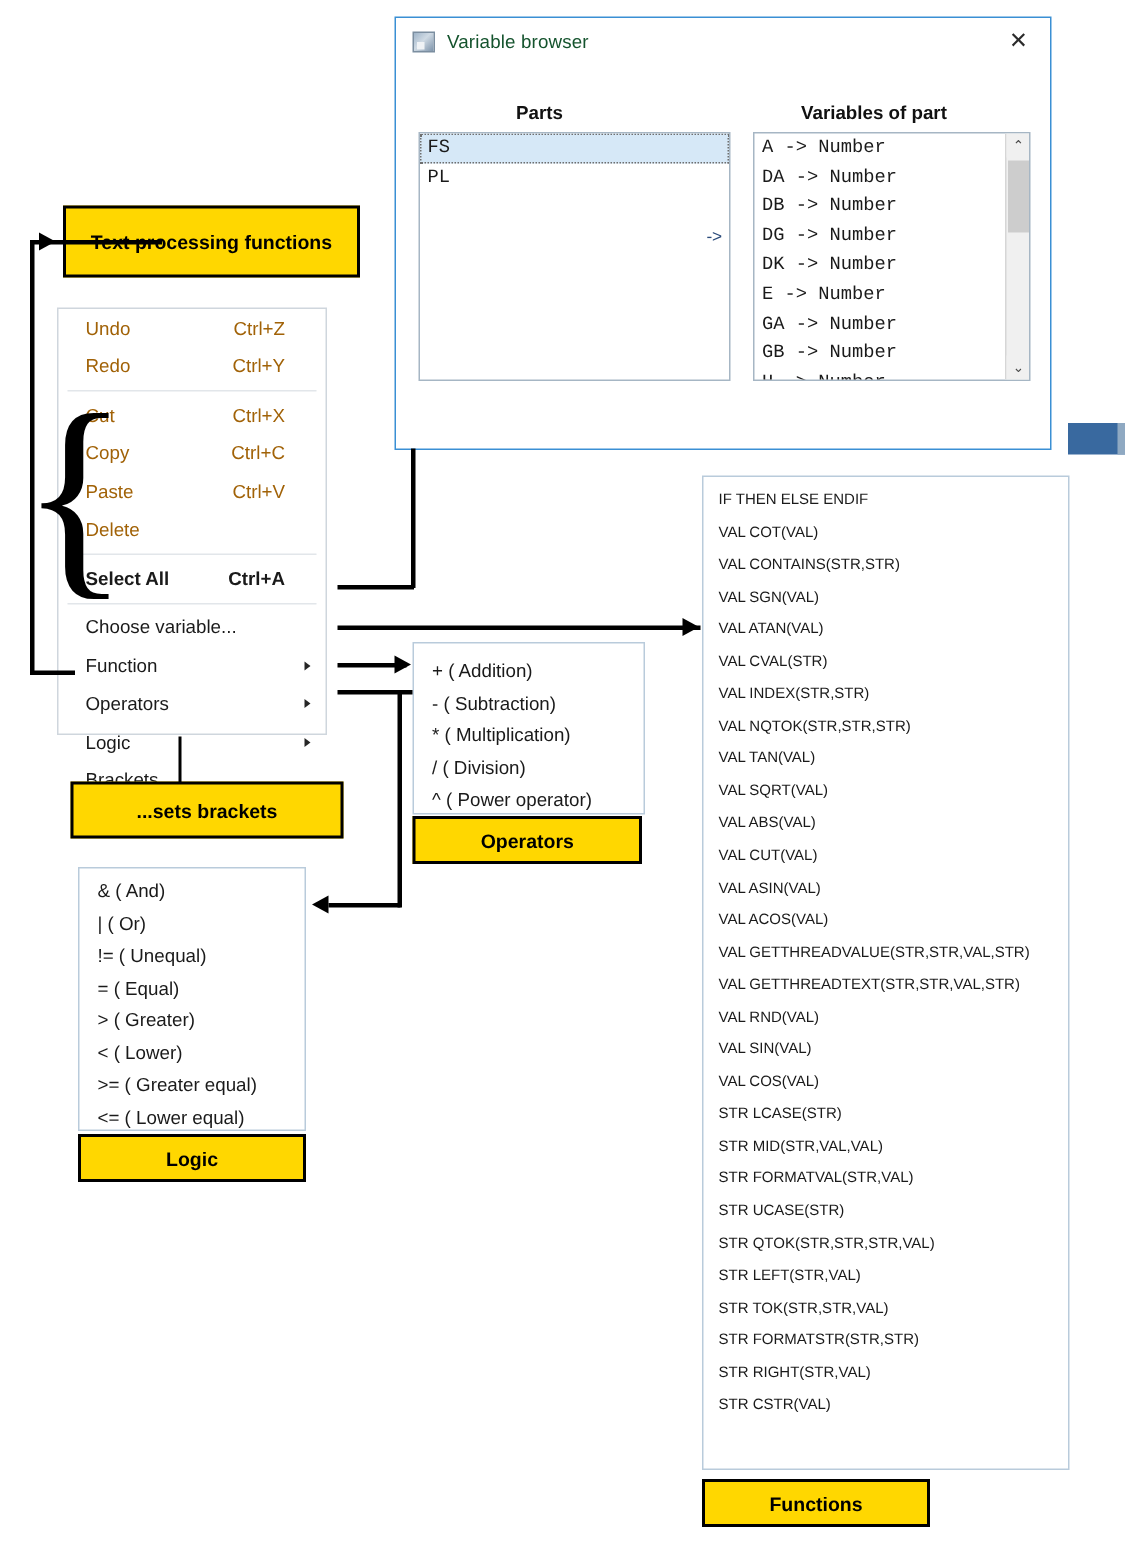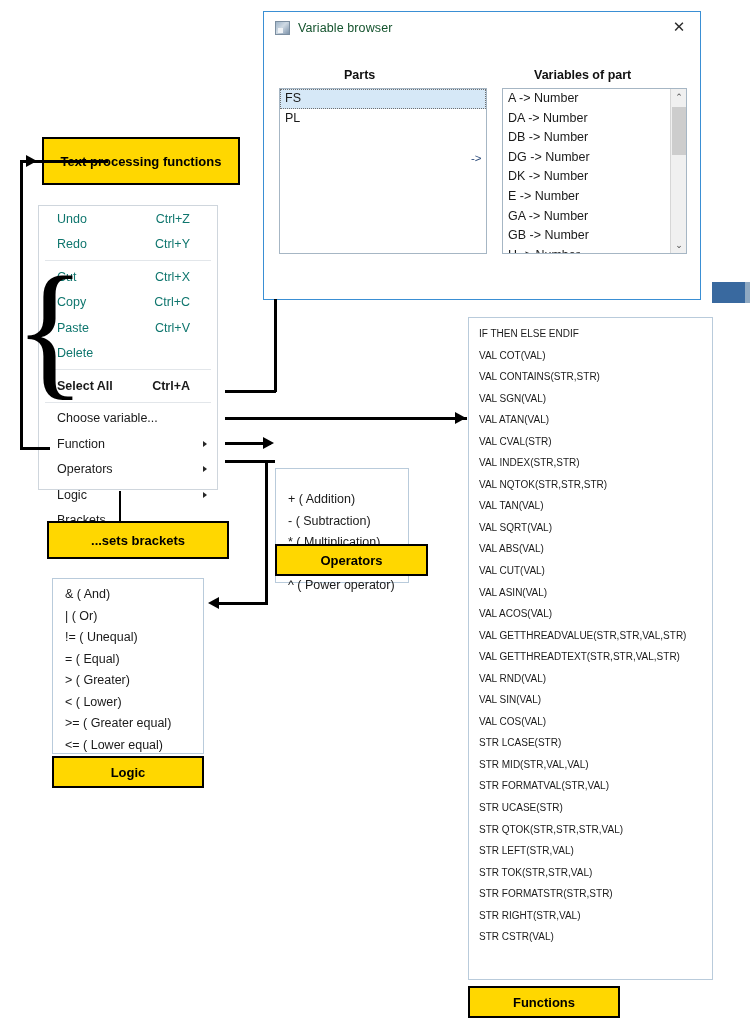--- a/index.html
+++ b/index.html
@@ -40,20 +40,21 @@
   }
   #var-dialog .lb{
     position:absolute;background:#fff;border:1px solid #a6b6c4;box-sizing:border-box;
     overflow:hidden;
   }
   #parts-list{left:15px;top:76px;width:208px;height:166px;}
   #vars-list{left:238px;top:76px;width:185px;height:166px;}
   .lb-item{
     font-size:12.5px;color:#1a1a1a;padding:1px 4px 1px 5px;line-height:17.6px;
     white-space:nowrap;
+    font-family:Liberation Mono, monospace;
   }
   .lb-item.sel{
     background:#d6e8f7;border:1px dotted #6f6f6f;padding:0px 3px 0px 4px;
   }
   .vb-scroll{
     position:absolute;right:0;top:0;width:16px;height:100%;background:#f0f0f0;
     border-left:1px solid #d6d6d6;box-sizing:border-box;
   }
   .vb-arrow{
     position:absolute;left:0;width:16px;height:16px;display:flex;align-items:center;
@@ -79,35 +80,35 @@
   #ctx-menu{
     left:38px;top:205px;width:180px;height:285px;background:#fff;
     border:1px solid #cfd6dd;box-sizing:border-box;
   }
   .mi{
     position:relative;height:25.5px;display:flex;align-items:center;
     font-size:12.5px;padding-left:18px;box-sizing:border-box;
   }
   .mi .lbl{flex:0 0 auto;}
   .mi .acc{position:absolute;right:27px;}
-  .mi.dis,.mi.dis .acc{color:#0f766e;}
+  .mi.dis,.mi.dis .acc{color:#a16207;}
   .mi.en,.mi.en .acc{color:#1a1a1a;}
   .mi .sub{
     position:absolute;right:10px;width:0;height:0;
     border-left:4px solid #262626;border-top:3.5px solid transparent;
     border-bottom:3.5px solid transparent;
   }
   .msep{height:1px;background:#e2e6ea;margin:3px 6px;}
 
   
   .panel{
     position:absolute;background:#fff;border:1px solid #b9cbdb;box-sizing:border-box;
   }
   .pitem{font-size:12.5px;color:#1a1a1a;line-height:21.5px;padding-left:12px;white-space:nowrap;}
-  #operators-panel{left:275px;top:428px;width:134px;height:115px;padding-top:20px;margin-top:40px;}
+  #operators-panel{left:275px;top:428px;width:155px;height:115px;padding-top:8px;}
   #logic-panel{left:52px;top:578px;width:152px;height:176px;padding-top:5px;}
   #functions-panel{left:468px;top:317px;width:245px;height:663px;padding-top:5px;}
   #functions-panel .pitem{line-height:21.55px;padding-left:10px;font-size:10px;}
 
   
   .ybox{
     position:absolute;background:#FFD700;border:2.5px solid #000;box-sizing:border-box;
     display:flex;align-items:center;justify-content:center;text-align:center;
     font-weight:bold;font-size:13px;color:#000;line-height:17px;
   }

